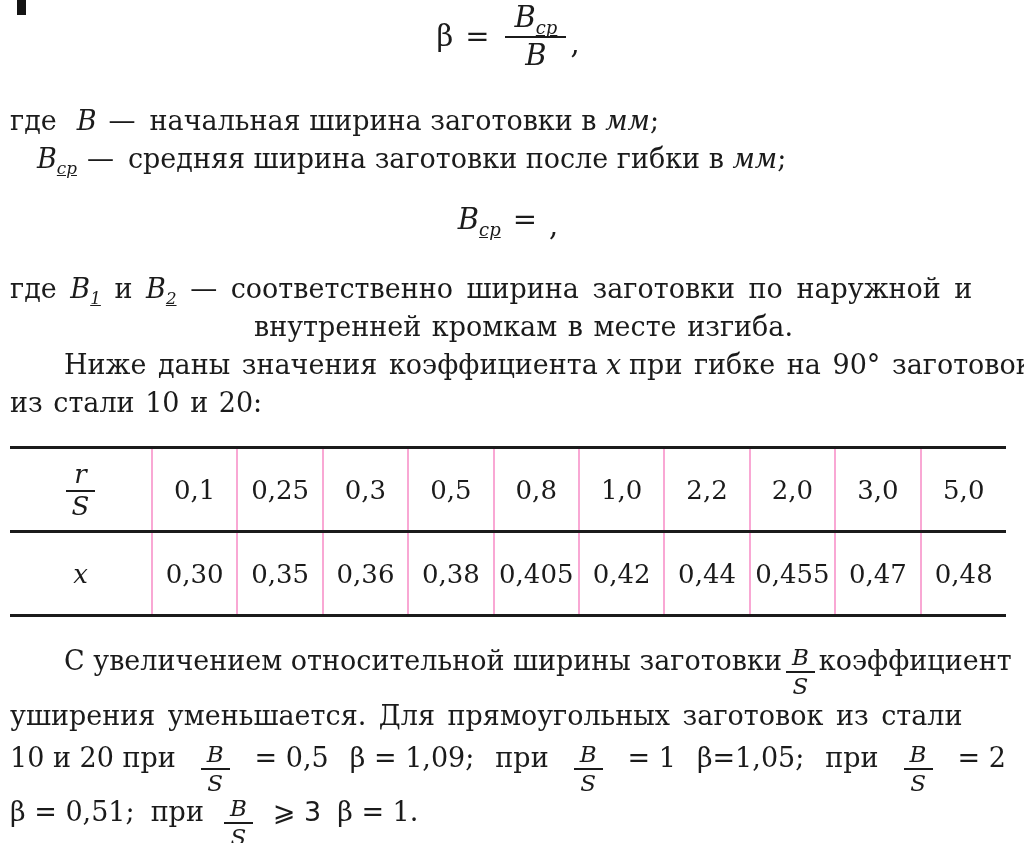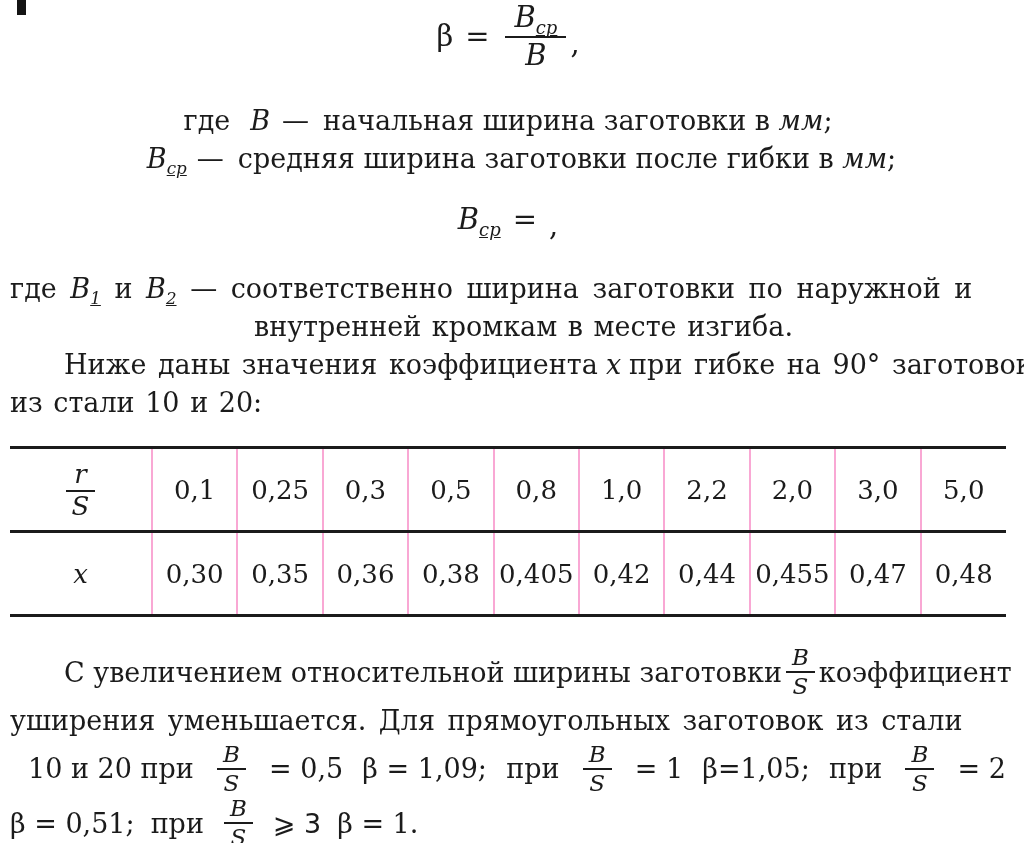--- a/index.html
+++ b/index.html
@@ -32,21 +32,21 @@
   .f1{padding-top:4px;height:64px;}
   .f2{margin-top:10px;height:62px;}
   .frac{display:inline-flex;flex-direction:column;align-items:center;line-height:1.12;margin:0 4px;}
   .frac .num{border-bottom:2px solid currentColor;padding:0 9px 2px;}
   .frac .den{padding-top:1px;}
   .formula .eq{margin:0 12px;font-style:normal;}
   .formula .comma{align-self:flex-end;margin-bottom:8px;font-style:normal;}
   .plus{margin:0 8px;font-style:normal;}
   
   .line{line-height:38px;white-space:nowrap;}
-  .defs{margin-top:34px;text-align:center;}
+  .defs{margin-top:34px;}
   .defs .sym{margin:0 12px 0 20px;}
   .defs .sym2{margin:0 10px 0 0;}
   .defs .dash{margin-right:14px;}
   .defs .indent{padding-left:27px;}
   .p1{margin-top:20px;word-spacing:5px;}
   .p1b{padding-left:244px;word-spacing:2px;}
   .p2{padding-left:54px;word-spacing:3px;}
   .p2 .var{margin:0 8px;}
   .p2b{padding-left:0;word-spacing:2px;}
   
@@ -61,24 +61,24 @@
     height:81px;border-left:2px solid #f9a8d4;
     padding:0;
   }
   td:first-child{border-left:none;}
   tr.hdr td{border-bottom:3px solid #1b1b1b;}
   .frac-sm{display:inline-flex;flex-direction:column;align-items:center;font-style:italic;line-height:1.05;}
   .frac-sm .num{border-bottom:2px solid currentColor;padding:0 8px 2px;}
   .frac-sm .den{padding-top:1px;}
   
   .p3{margin-top:28px;}
-  .p3 .fline{display:flex;align-items:center;white-space:nowrap;}
+  .p3 .fline{display:flex;white-space:nowrap;}
   .l1{min-height:52px;padding-left:54px;justify-content:space-between;}
   .l2{min-height:42px;word-spacing:4px;}
-  .l3{min-height:52px;justify-content:space-between;margin-left:18px;}
+  .l3{min-height:52px;justify-content:space-between;}
   .l4{min-height:52px;gap:16px;}
   .ifrac{
     display:inline-flex;flex-direction:column;align-items:center;
     font-style:italic;font-size:23px;line-height:1.1;margin:0 4px;
   }
   .ifrac .num{border-bottom:2px solid currentColor;padding:0 6px 1px;}
   .ifrac .den{padding-top:1px;}
   .gesign{font-family:"DejaVu Sans","DejaVu Serif",serif;}
 </style>
 </head>

